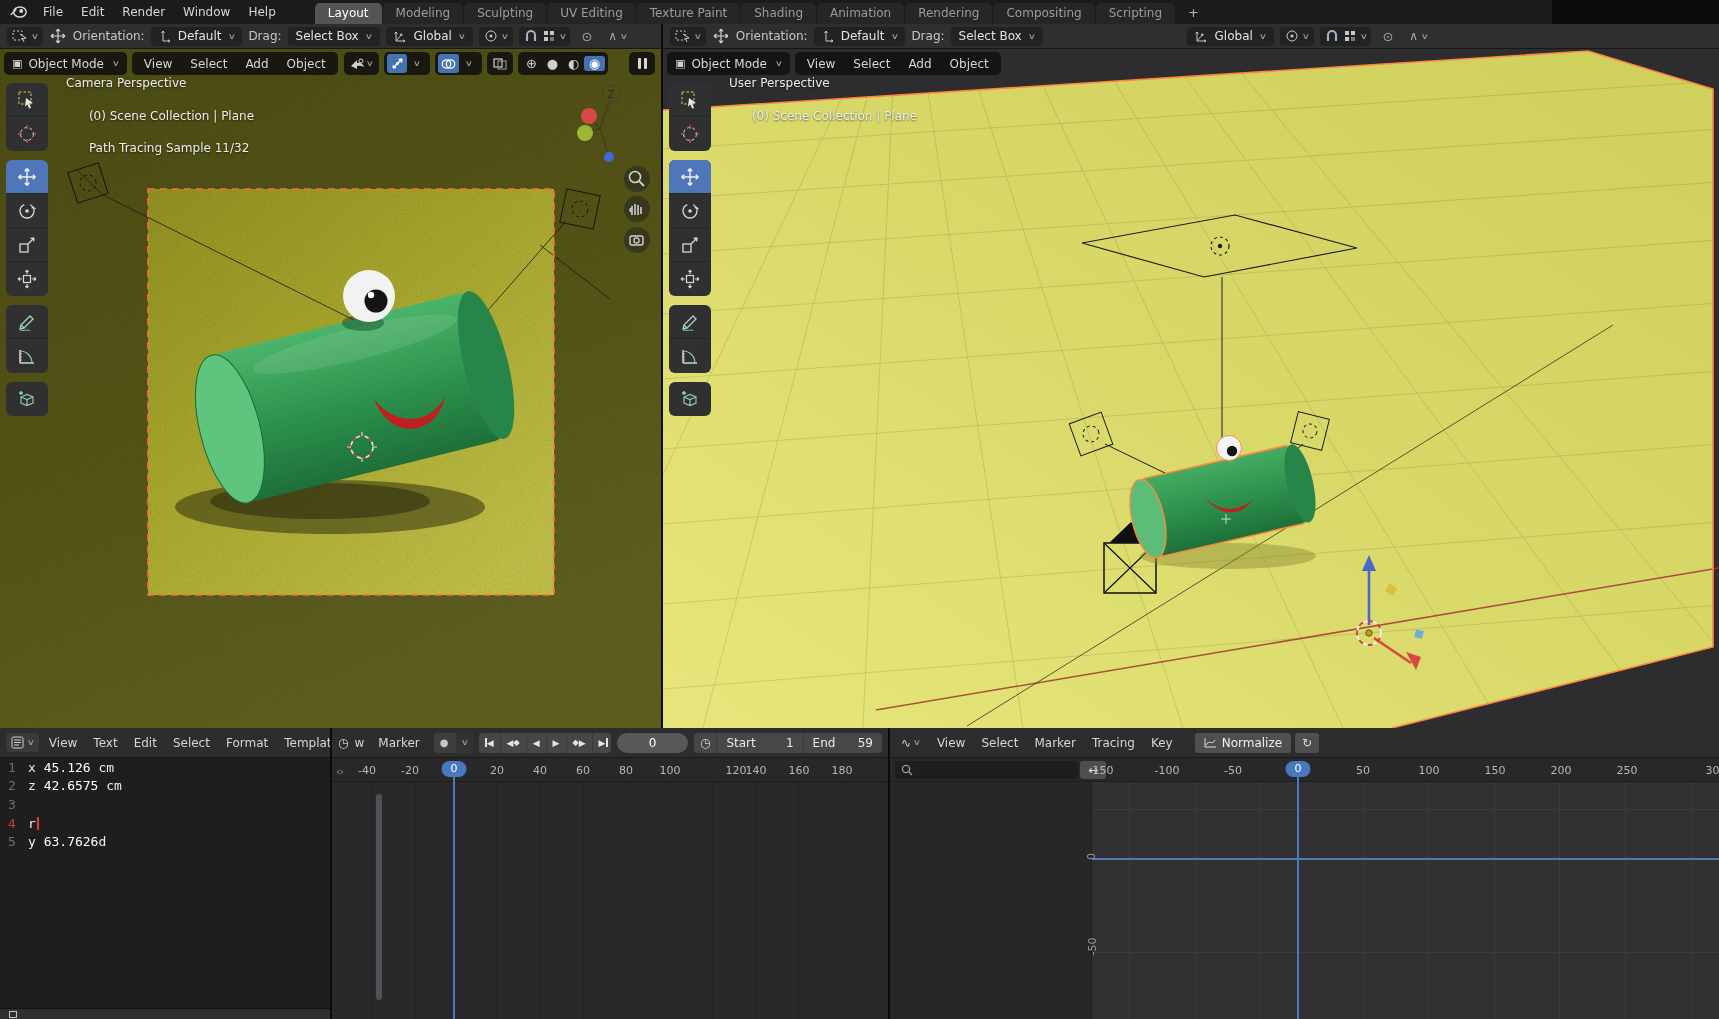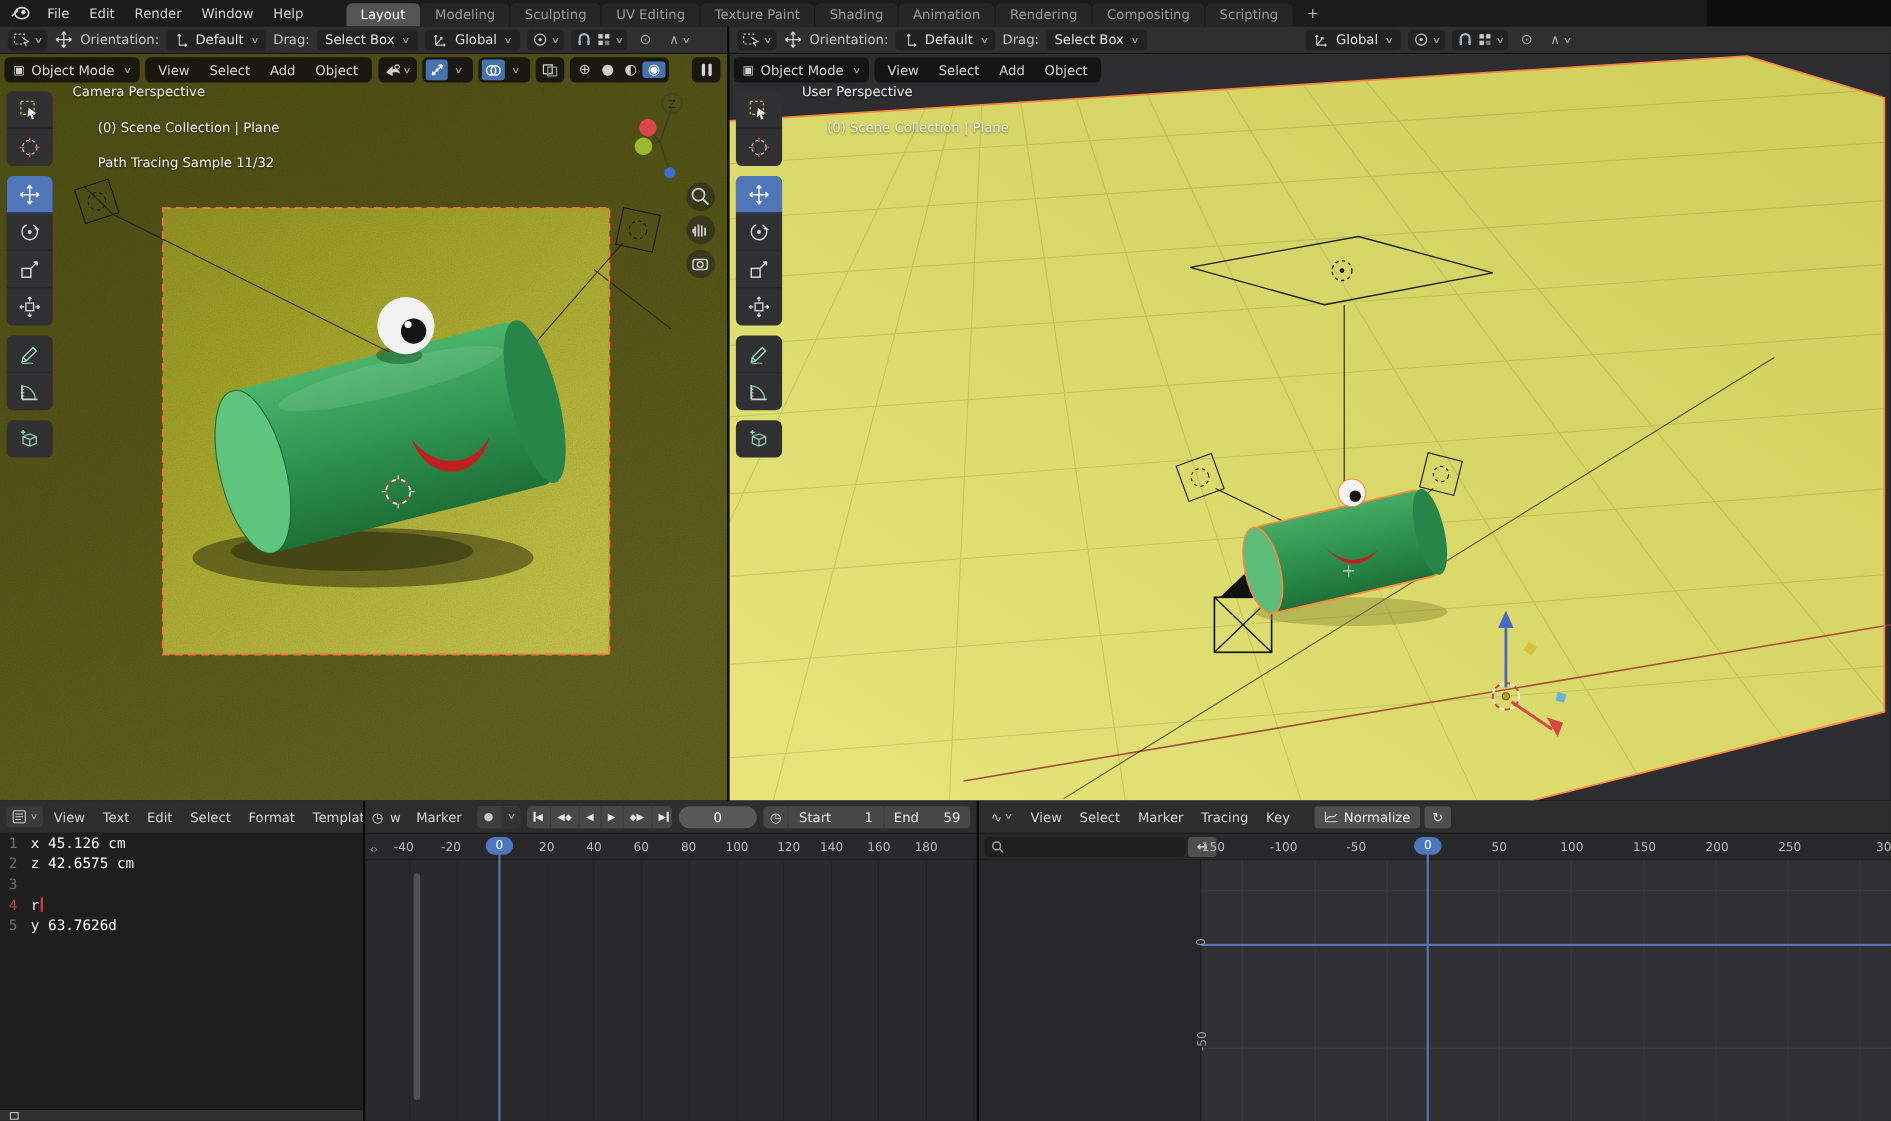--- a/index.html
+++ b/index.html
@@ -81,21 +81,21 @@
   .ed-footer{position:absolute;left:0;right:0;bottom:0;height:11px;background:#2f2f2f;border-top:1px solid #141414;}
   .ed-footer .mini{position:absolute;left:9px;top:2px;width:8px;height:7px;border:1px solid #c2c2c2;}
 
   
   .ruler{position:absolute;top:30px;left:0;right:0;height:24px;background:#28282a;border-bottom:1px solid #1d1d1f;}
   .ticks span{position:absolute;bottom:4px;transform:translateX(-50%);color:#b8b8b8;font-size:11px;}
   #tl-ticks span:nth-child(1){left:35px}#tl-ticks span:nth-child(2){left:78px}
   #tl-ticks span:nth-child(3){left:122px}#tl-ticks span:nth-child(4){left:165px}
   #tl-ticks span:nth-child(5){left:208px}#tl-ticks span:nth-child(6){left:251px}
   #tl-ticks span:nth-child(7){left:294px}#tl-ticks span:nth-child(8){left:338px}
-  #tl-ticks span:nth-child(9){left:385px}#tl-ticks span:nth-child(10){left:424px}
+  #tl-ticks span:nth-child(9){left:404px}#tl-ticks span:nth-child(10){left:424px}
   #tl-ticks span:nth-child(11){left:467px}#tl-ticks span:nth-child(12){left:510px}
   #gr-ticks span:nth-child(1){left:211px}#gr-ticks span:nth-child(2){left:277px}
   #gr-ticks span:nth-child(3){left:343px}#gr-ticks span:nth-child(4){left:408px}
   #gr-ticks span:nth-child(5){left:473px}#gr-ticks span:nth-child(6){left:539px}
   #gr-ticks span:nth-child(7){left:605px}#gr-ticks span:nth-child(8){left:671px}
   #gr-ticks span:nth-child(9){left:737px}#gr-ticks span:nth-child(10){left:826px}
   .phbadge{position:absolute;top:3px;transform:translateX(-50%);background:#4a77bd;color:#fff;
            border-radius:9px;padding:1px 9px 2px;font-size:11px;z-index:4;}
   .playline{position:absolute;top:44px;bottom:0;width:2px;background:#4a77bd;z-index:3;}
 

